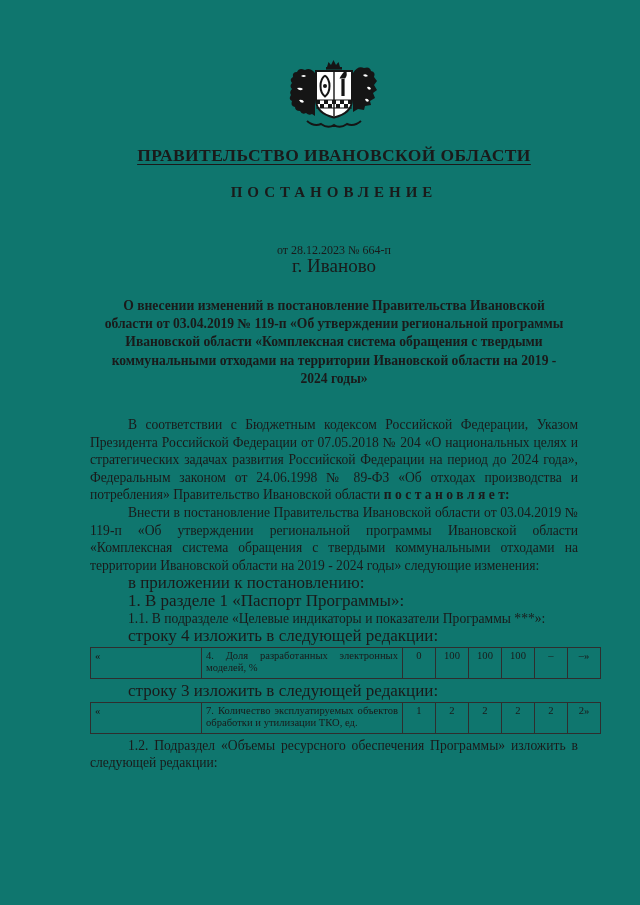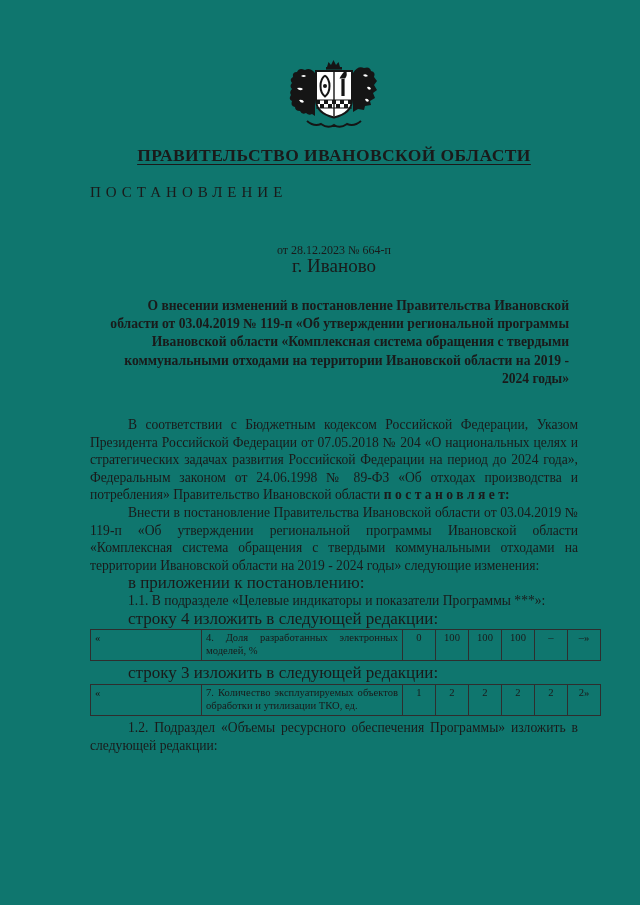--- a/index.html
+++ b/index.html
@@ -14,29 +14,29 @@
 
   .emblem{margin:58px auto 0 auto;width:114px;height:74px;text-align:center;}
 
   .org-title{
     margin-top:13px;text-align:center;
     font-weight:bold;font-size:17.5px;letter-spacing:0.4px;white-space:nowrap;
   }
   .org-title .u{text-decoration:underline;text-underline-offset:3px;}
 
   .doc-type{
-    margin-top:18px;text-align:left;
-    font-weight:normal;font-size:15px;letter-spacing:5px;
+    margin-top:18px;text-align:center;
+    font-weight:bold;font-size:15px;letter-spacing:5px;
   }
 
   .date-line{margin-top:41px;text-align:center;font-size:12px;line-height:16px;}
   .city-line{margin-top:0px;text-align:center;font-size:19px;line-height:16px;}
 
   .subject{
-    margin:23px auto 0 auto;width:470px;text-align:right;
+    margin:23px auto 0 auto;width:470px;text-align:center;
     font-weight:bold;font-size:13.6px;line-height:18.2px;
   }
 
   .body-block{margin-top:28px;}
   p.jp{
     margin:0;font-size:13.6px;line-height:17.6px;
     text-align:justify;text-indent:38px;
   }
   p.jp .ls-bold{font-weight:bold;}
   p.line{margin:0;font-size:17px;line-height:17.6px;text-indent:38px;text-align:justify;}
@@ -111,20 +111,21 @@
     <div class="city-line">г. Иваново</div>
 
     <div class="subject">О внесении изменений в постановление Правительства Ивановской области от 03.04.2019 № 119-п «Об утверждении региональной программы Ивановской области «Комплексная система обращения с твердыми коммунальными отходами на территории Ивановской области на 2019 - 2024 годы»</div>
 
     <div class="body-block">
       <p class="jp"><span>В соответствии с Бюджетным кодексом Российской Федерации, Указом Президента Российской Федерации от 07.05.2018 № 204 «О национальных целях и стратегических задачах развития Российской Федерации на период до 2024 года», Федеральным законом от 24.06.1998 № 89-ФЗ «Об отходах производства и потребления» Правительство Ивановской области </span><span class="ls-bold">п о с т а н о в л я е т:</span></p>
 
       <p class="jp">Внести в постановление Правительства Ивановской области от 03.04.2019 № 119-п «Об утверждении региональной программы Ивановской области «Комплексная система обращения с твердыми коммунальными отходами на территории Ивановской области на 2019 - 2024 годы» следующие изменения:</p>
 
       <p class="line">в приложении к постановлению:</p>
+      <p class="line">1. В разделе 1 «Паспорт Программы»:</p>
       <p class="jp">1.1. В подразделе «Целевые индикаторы и показатели Программы ***»:</p>
       <p class="line">строку 4 изложить в следующей редакции:</p>
 
       <table class="amend">
         <tbody>
         <tr>
           <td class="c-quote">«</td>
           <td class="c-desc">4. Доля разработанных электронных моделей, %</td>
           <td class="c-num">0</td>
           <td class="c-num">100</td>

